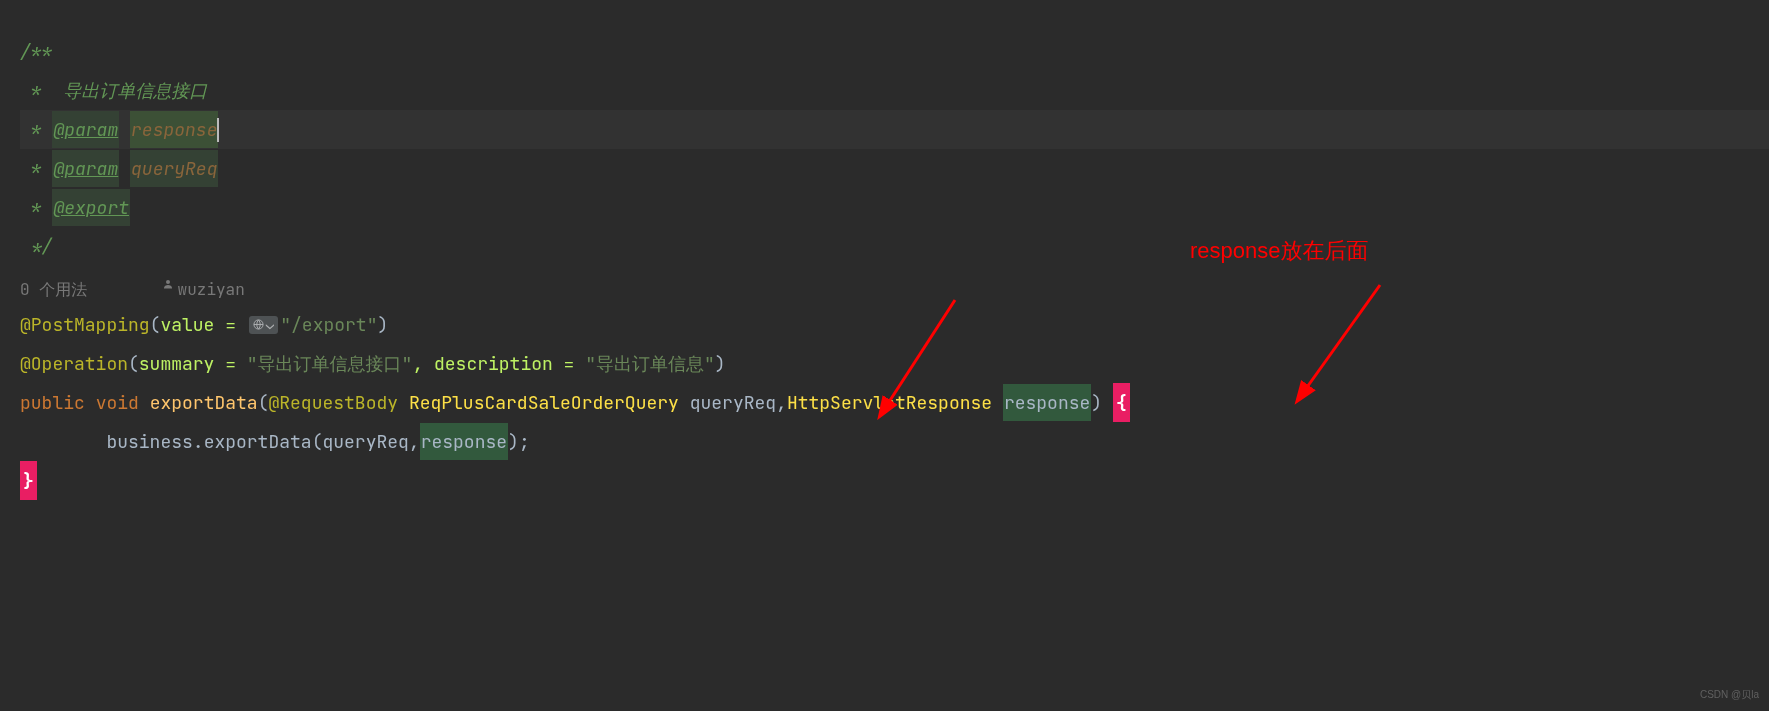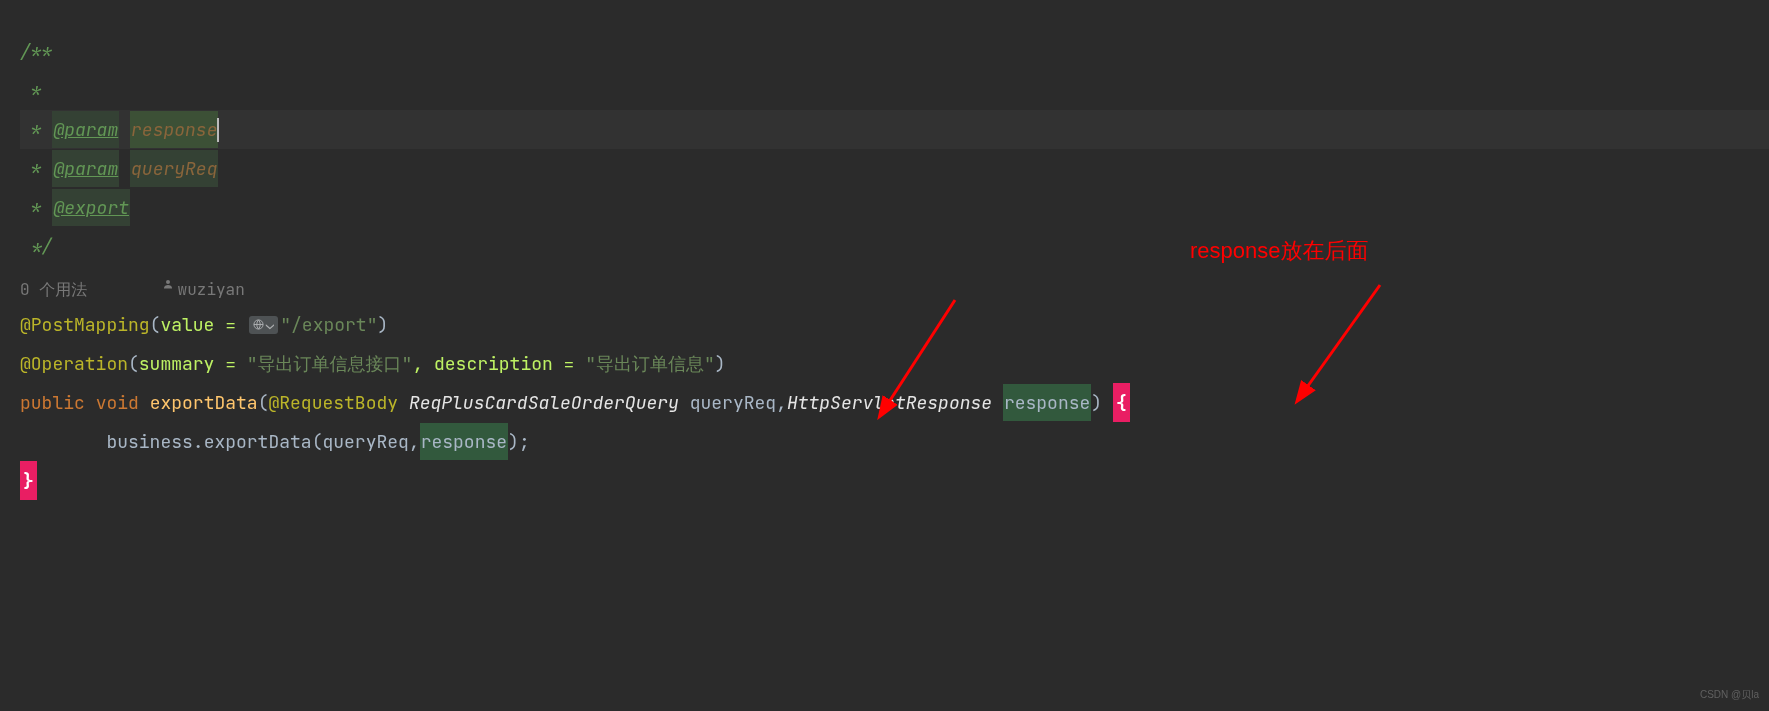--- a/index.html
+++ b/index.html
@@ -32,21 +32,21 @@
     }
     .doc-comment { color: #629755; font-style: italic; }
     .doc-tag { color: #629755; font-style: italic; text-decoration: underline; background: #344134; padding: 0 1px;}
     .doc-param-name { color: #8a653b; font-style: italic; background: #344134; padding: 0 1px;}
     .doc-param-name-hl { color: #8a653b; font-style: italic; background: #3c5036; padding: 0 1px;}
     .annotation { color: #bbb529; }
     .keyword { color: #cc7832; }
     .method { color: #ffc66d; }
     .named-arg { color: #bef264; }
     .string { color: #6a8759; }
-    .class-name { color: #e5e5e5; font-style: italic; }
+    .class-name { color: #fde047; }
     .var-name { color: #a9b7c6; }
     .var-hl { background: #32593d; padding: 0 1px; }
     .paren { color: #a9b7c6; }
     .brace-hl { background: #e91e63; color: #fff; padding: 1px 3px; font-weight: bold;}
     .hint-text { color: #787878; font-size: 16px; font-style: normal; margin-top: 8px;}
     .hint-icon { color: #afb1b3; font-size: 14px; margin: 0 4px;}
     .hint-sep { margin: 0 10px; color: #606060; }
     .url-icon { 
       display: inline-flex; 
       align-items: center; 
@@ -86,21 +86,21 @@
       font-size: 10px;
       font-family: sans-serif;
     }
   </style>
 </head>
 <body>
 
 <div class="code-area">
 
   <div class="line"><span class="doc-comment">/**</span></div>
-  <div class="line italic"><span class="doc-comment"> *  </span></div>
+  <div class="line italic"><span class="doc-comment"> *  </span><span class="doc-comment">导出订单信息接口</span></div>
   <div class="line italic current-line"><span class="doc-comment"> * </span><span class="doc-tag">@param</span><span class="doc-comment"> </span><span class="doc-param-name-hl">response</span><span class="cursor-caret"></span></div>
   <div class="line italic"><span class="doc-comment"> * </span><span class="doc-tag">@param</span><span class="doc-comment"> </span><span class="doc-param-name">queryReq</span></div>
   <div class="line italic"><span class="doc-comment"> * </span><span class="doc-tag">@export</span></div>
   <div class="line italic"><span class="doc-comment"> */</span></div>
 
   <div class="line" style="font-style:normal;">
     <span class="hint-text">0 个用法</span>
     <span class="hint-sep"></span>
     <span class="hint-icon">
       <svg width="12" height="12" viewBox="0 0 24 24" fill="#787878">

